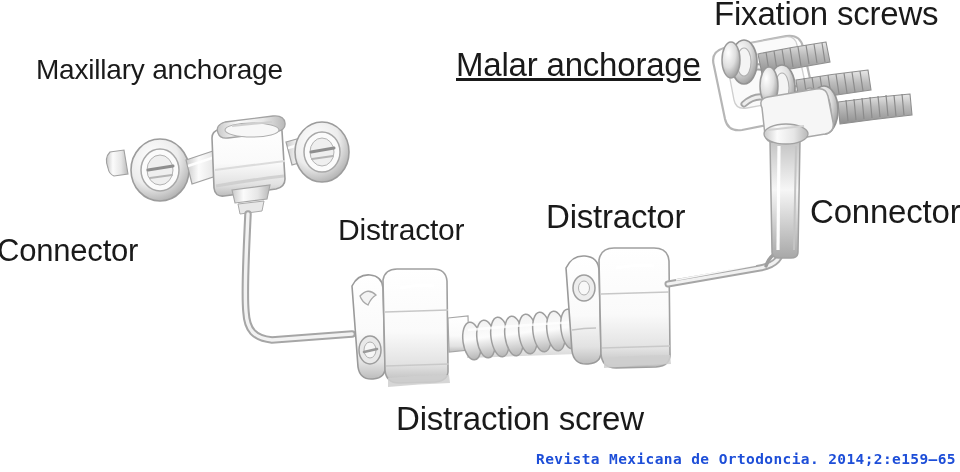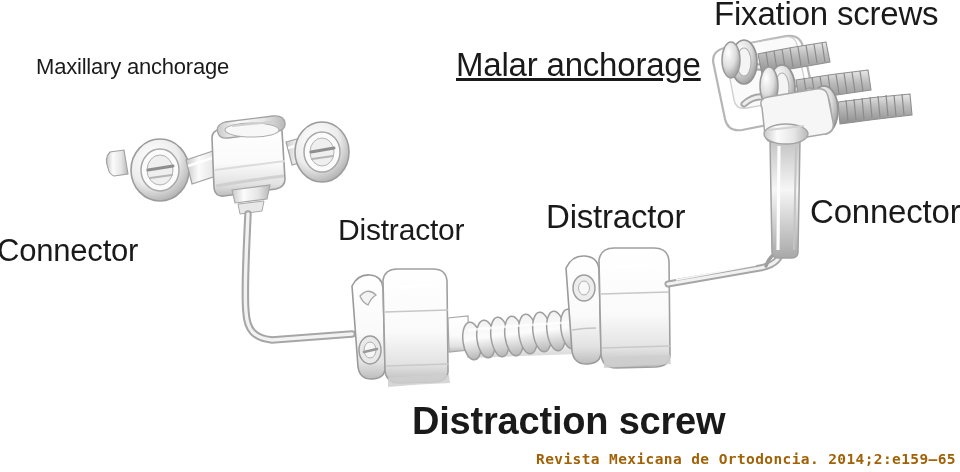--- a/index.html
+++ b/index.html
@@ -23,37 +23,37 @@
   }
   .label {
     position: absolute;
     color: #1a1a1a;
     font-family: "Liberation Sans", sans-serif;
     font-weight: 400;
     white-space: nowrap;
     letter-spacing: -0.2px;
     line-height: 1;
   }
-  .lbl-maxillary   { left: 36px;  top: 56px;  font-size: 22px; }
+  .lbl-maxillary   { left: 36px;  top: 56px;  font-size: 28px; }
   .lbl-malar       { left: 456px; top: 48px;  font-size: 33px; text-decoration: underline; }
   .lbl-fixation    { left: 714px; top: -3px;  font-size: 33px; }
   .lbl-connector-l { left: -3px;  top: 235px; font-size: 31px; }
   .lbl-connector-r { left: 810px; top: 195px; font-size: 33px; }
   .lbl-distractor-1{ left: 338px; top: 215px; font-size: 30px; }
   .lbl-distractor-2{ left: 546px; top: 200px; font-size: 33px; }
-  .lbl-distraction { left: 412px; top: 402px; font-size: 38px; font-weight: bold; }
+  .lbl-distraction { left: 396px; top: 402px; font-size: 33px; }
 
   .citation {
     position: absolute;
     right: 4px;
     bottom: 5px;
     font-family: "DejaVu Sans Mono", "Liberation Mono", monospace;
     font-size: 14.5px;
     font-weight: 700;
-    color: #a16207;
+    color: #1d4ed8;
     letter-spacing: 0.4px;
     white-space: nowrap;
   }
 </style>
 </head>
 <body>
 
 <div id="stage">
 
   <svg class="figure-layer" viewBox="0 0 960 472" xmlns="http://www.w3.org/2000/svg">

